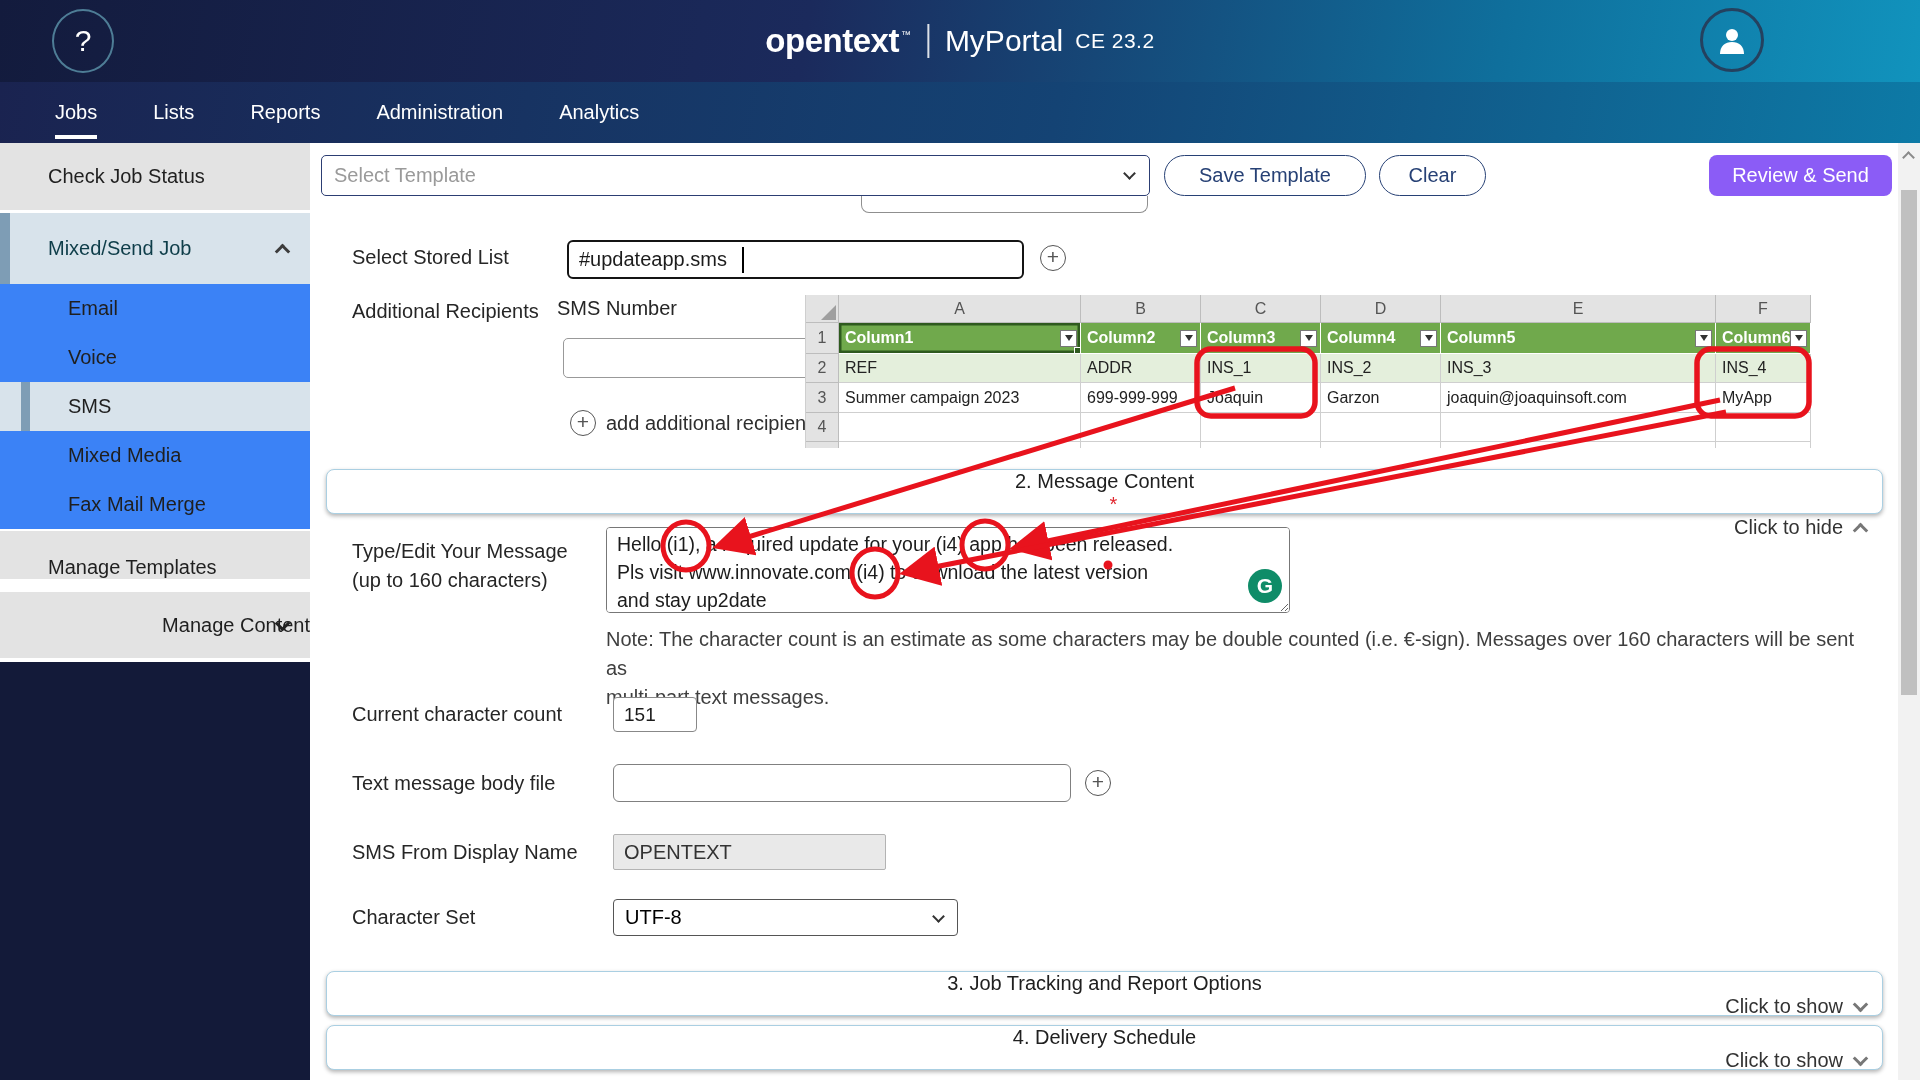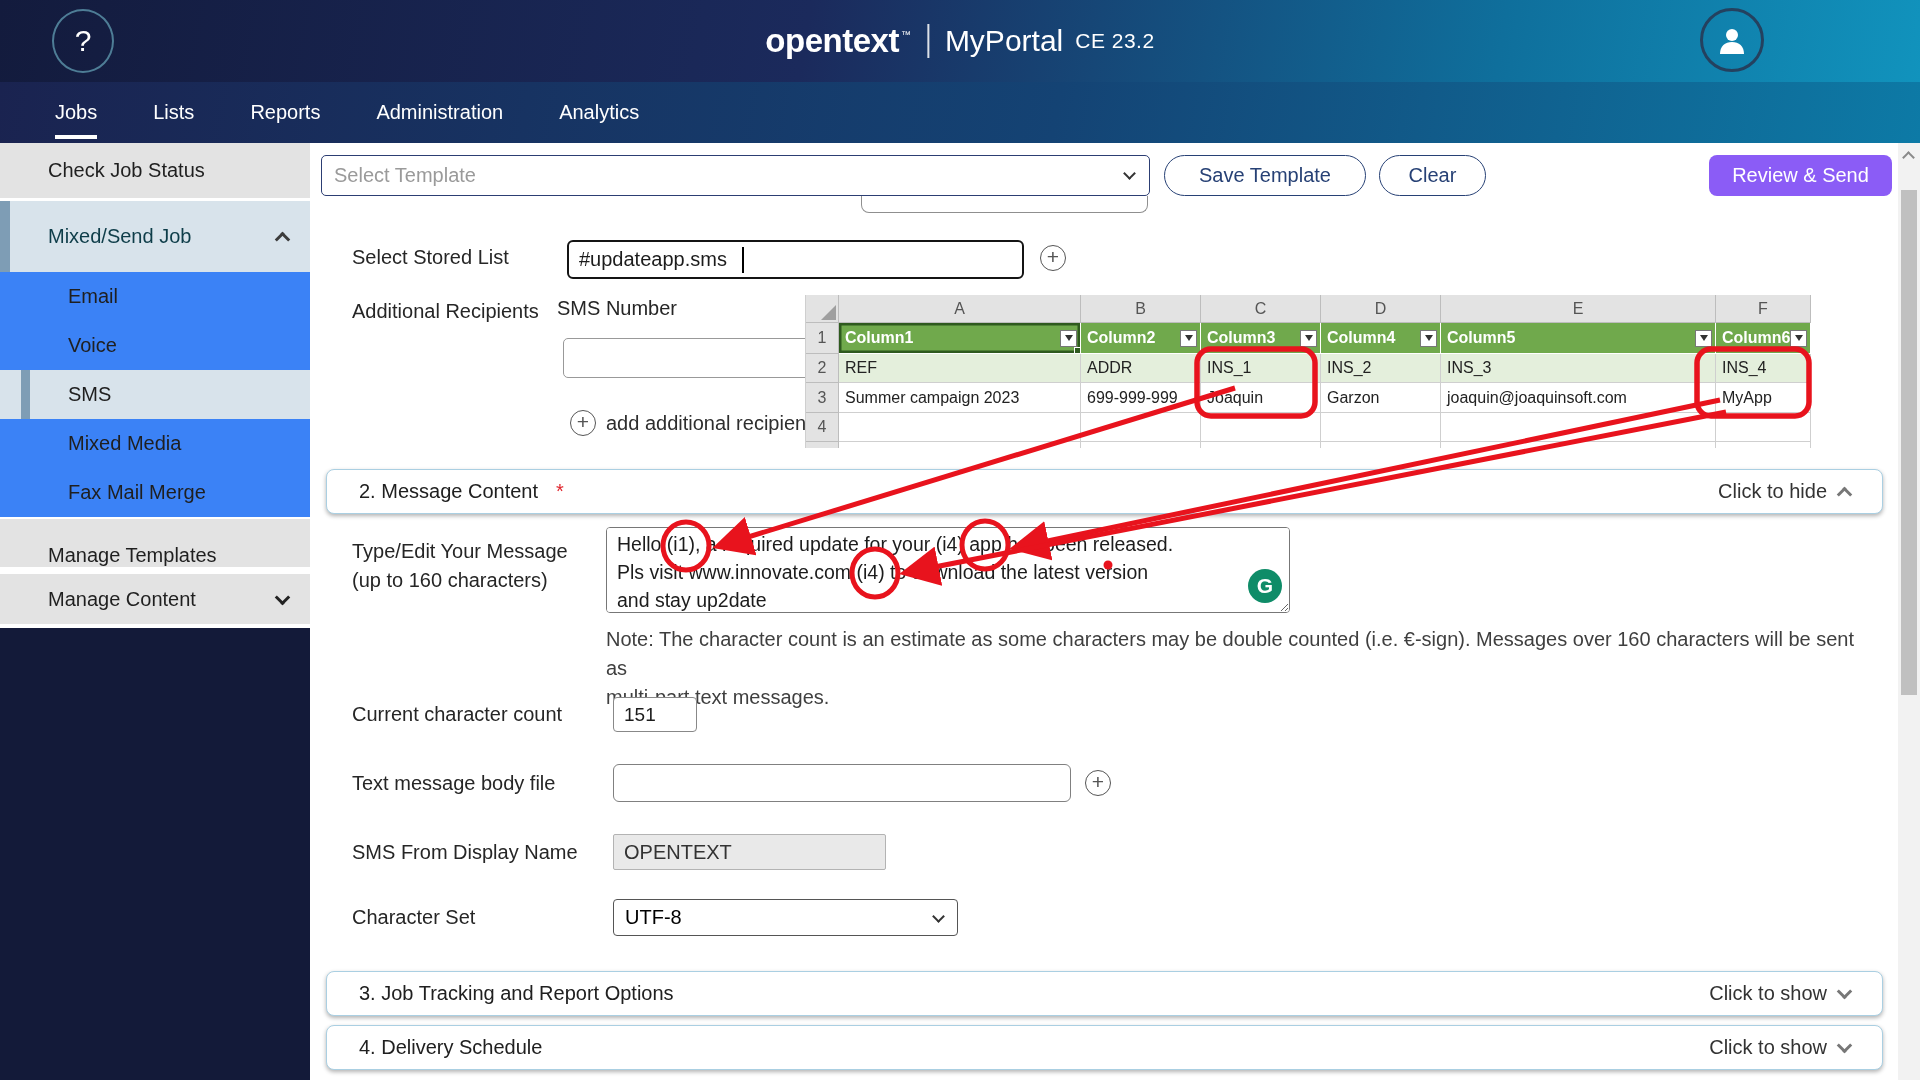--- a/index.html
+++ b/index.html
@@ -27,28 +27,28 @@
   background:linear-gradient(100deg,#1a2350 0%,#144374 55%,#0d7aa6 100%);
   display:flex; align-items:stretch; padding-left:55px; gap:56px; }
 .tab { position:relative; display:flex; align-items:center; color:#fff; font-size:20px; cursor:pointer; }
 .tab.active::after { content:""; position:absolute; left:0; right:0; bottom:4px; height:4px; background:#fff; }
 
 
 .sidebar { position:absolute; left:0; top:143px; width:310px; bottom:0; background:#fff;
   display:flex; flex-direction:column; font-size:20px; color:#1f1f1f; }
 .sb-item { position:relative; display:flex; align-items:center; padding-left:48px; flex:none; cursor:pointer; }
 .sb-gray { background:#e3e3e3; }
-.sb-check { height:55px; margin-bottom:3px; }
+.sb-check { height:67px; margin-bottom:3px; }
 .sb-create { height:71px; background:#d8e3eb; color:#0e3d49; }
 .sb-create::before { content:""; position:absolute; left:0; top:0; bottom:0; width:10px; background:#7e9db5; }
 .sb-sub { height:49px; padding-left:68px; background:#3b82f6; }
 .sb-sub.active { background:#d8e3eb; }
 .sb-sub.active::before { content:""; position:absolute; left:21px; top:0; bottom:0; width:9px; background:#7e9db5; }
 .sb-mt { height:48px; margin-top:2px;align-items:flex-end; }
-.sb-mc { height:50px; margin-top:7px; }
+.sb-mc { height:66px; margin-top:13px;justify-content:flex-end; }
 .sb-dark { flex:1; background:#131a39; margin-top:4px; }
 .sb-chev { position:absolute; right:22px; }
 
 
 .chev { display:inline-block; width:11px; height:11px;
   border-right:3px solid currentColor; border-bottom:3px solid currentColor; }
 .chev.up { transform:rotate(-135deg); margin-top:6px; }
 .chev.down { transform:rotate(45deg); margin-bottom:4px; }
 
 
@@ -80,21 +80,21 @@
 .plus { display:inline-flex; width:26px; height:26px; border-radius:50%; border:1.6px solid #555; color:#555;
   align-items:center; justify-content:center; font-size:21px; flex:none; cursor:pointer; }
 .plus::before { content:"+"; margin-top:-2px; }
 .plus.abs { position:absolute; }
 .add-recip { position:absolute; left:570px; top:410px; display:flex; align-items:center; gap:10px;
   font-size:20px; color:#2e2e2e; z-index:1; }
 
 
 .secbar { position:absolute; left:326px; width:1557px; height:45px; background:#fff;
   border:1.5px solid #aacfe2; border-radius:8px; box-shadow:0 2px 4px rgba(0,0,0,.3);
-  display:flex; align-items:center; padding:0 32px; font-size:20px; color:#202020; }
+  display:flex; align-items:center; padding:0 16px; font-size:20px; color:#202020;flex-direction:column; }
 .secbar .req { color:#e0262e; margin-left:18px; font-size:20px; }
 .secbar .toggle { margin-left:auto; display:flex; align-items:center; gap:12px; color:#333; cursor:pointer; }
 .secbar .toggle .chev { color:#777; }
 
 
 .msgwrap { position:absolute; left:606px; top:527px; width:684px; height:86px; }
 .msgwrap textarea { width:100%; height:100%; border:1.5px solid #777; border-radius:4px; resize:both;
   font:19.5px/28px "Liberation Sans",sans-serif; color:#1c1c1c; padding:2px 10px; outline:none; }
 .grammarly { position:absolute; right:8px; top:42px; width:34px; height:34px; border-radius:50%;
   background:#0f8c68; color:#fff; font-size:21px; font-weight:bold; display:flex; align-items:center;

